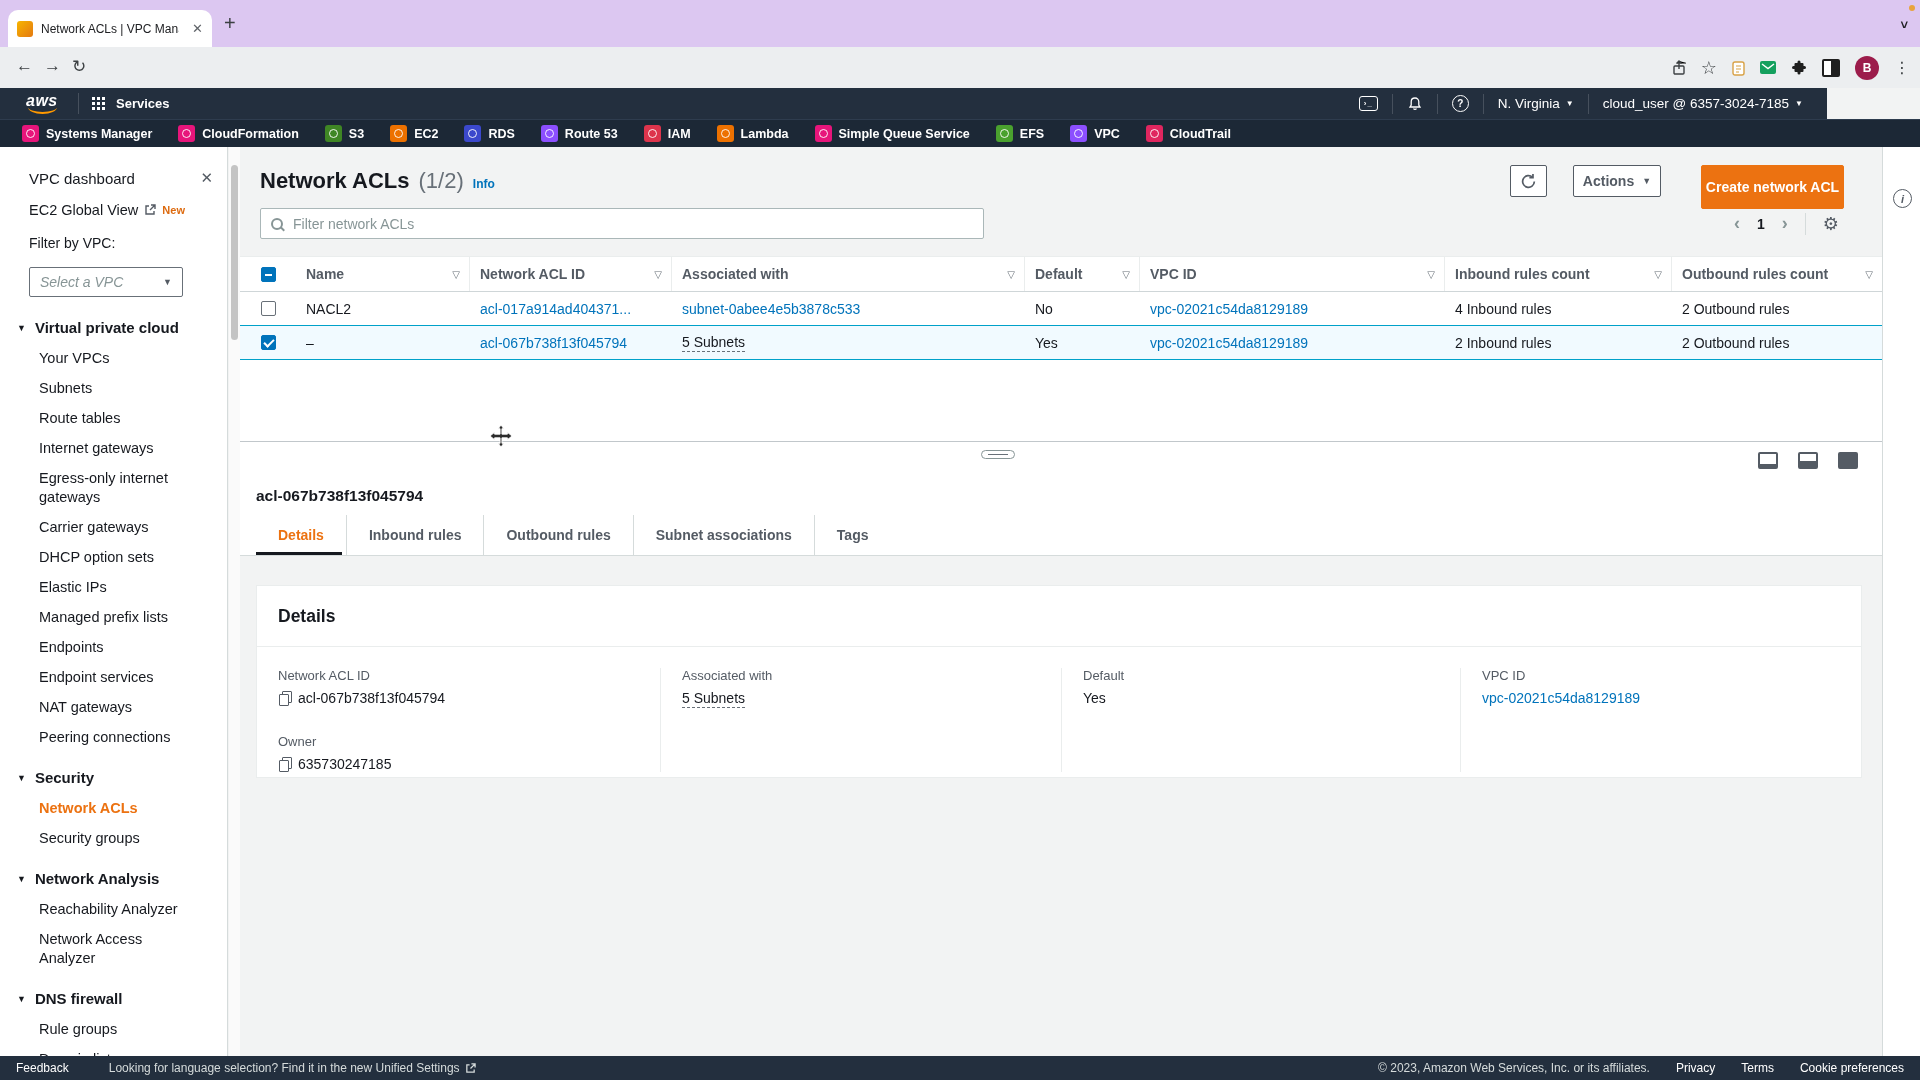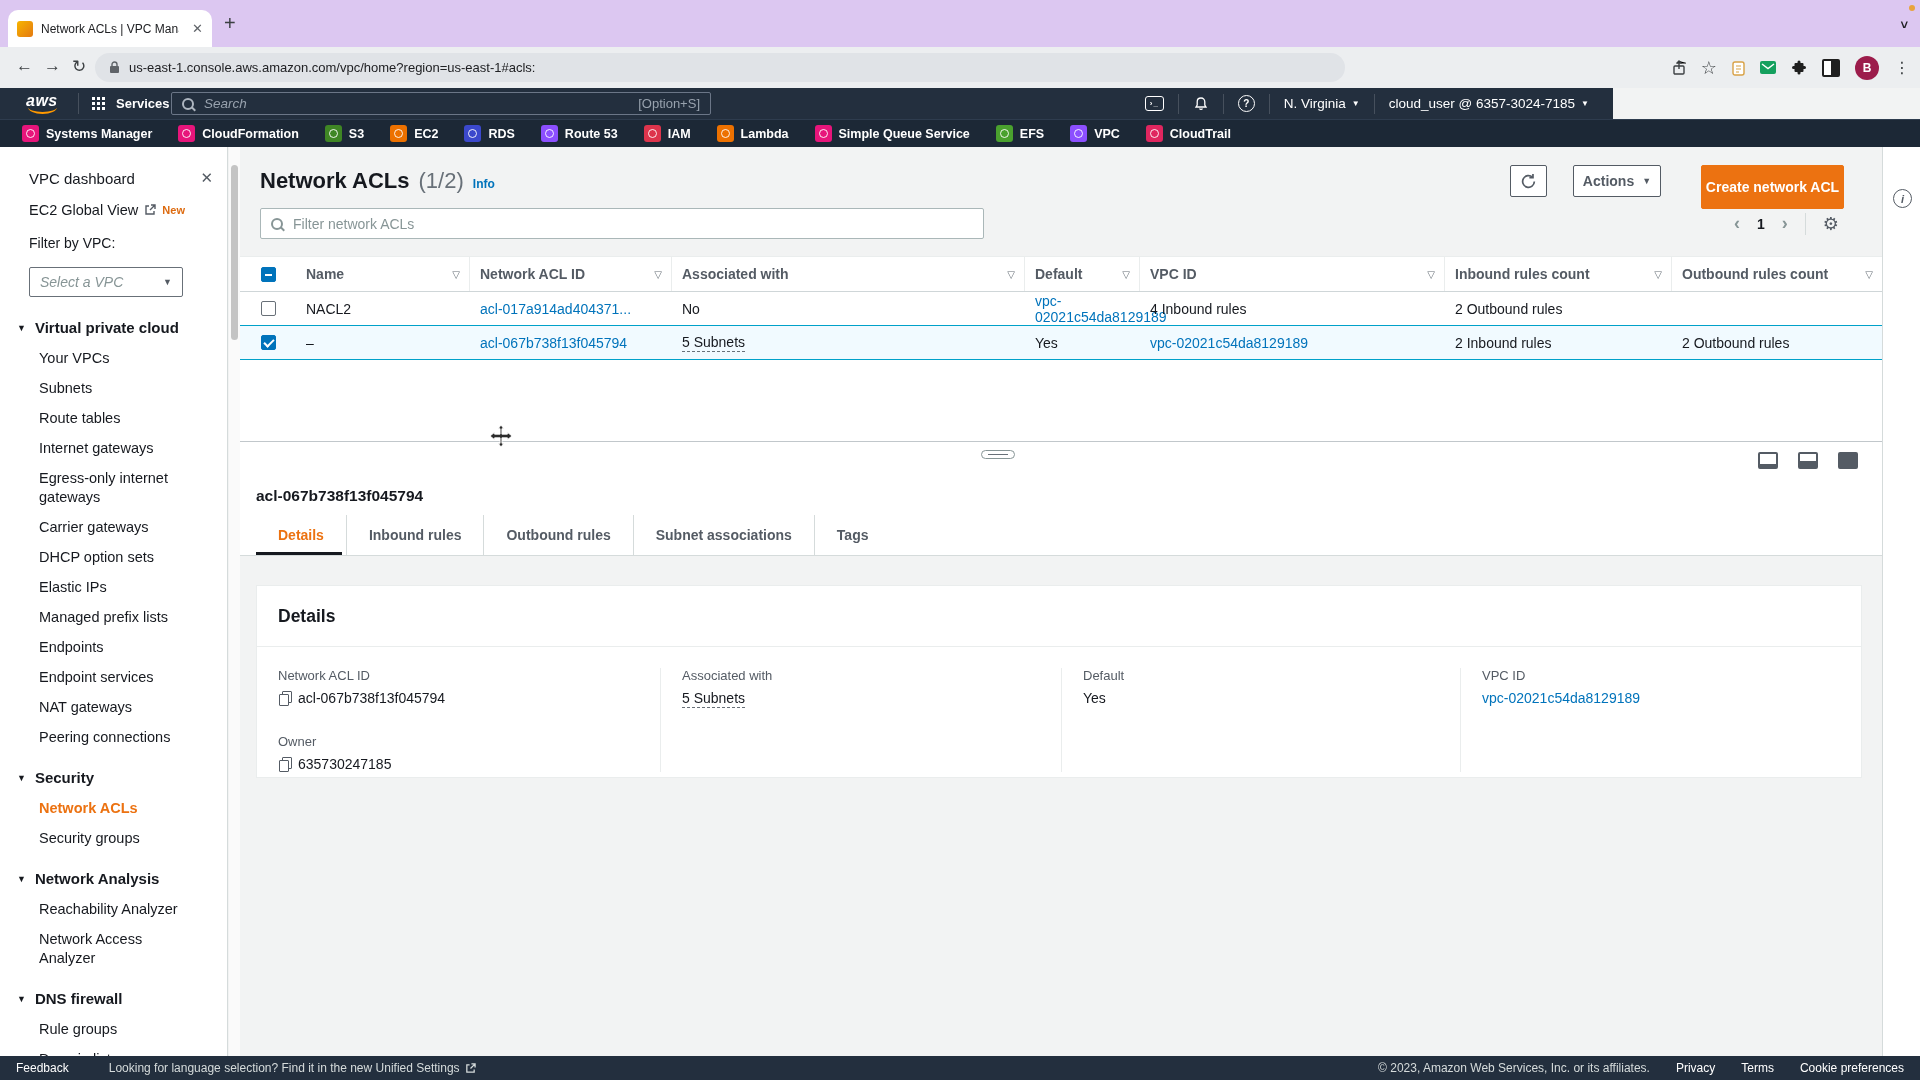--- a/index.html
+++ b/index.html
@@ -24,21 +24,21 @@
   .url-text{font-size:13px;color:#202124;margin-left:9px;}
   .tb-right{position:absolute;right:10px;top:0;height:41px;display:flex;align-items:center;gap:15px;}
   .star{font-size:18px;color:#3c4043;}
   .bwbox{width:14px;height:14px;border:2px solid #1f1f1f;border-radius:2px;
          background:linear-gradient(90deg,#fff 0 50%,#1f1f1f 50% 100%);}
   .avatar{width:24px;height:24px;border-radius:50%;background:#9c1c4b;color:#fff;font-size:12px;
           font-weight:bold;display:flex;align-items:center;justify-content:center;}
   .kebab{font-size:16px;color:#3c4043;letter-spacing:0;}
 
   
-  #awsnav{position:absolute;left:0;top:88px;width:1613px;height:31px;background:#232f3e;color:#fff;}
+  #awsnav{position:absolute;left:0;top:88px;width:1827px;height:31px;background:#232f3e;color:#fff;}
   .aws-logo{position:absolute;left:26px;top:4px;font-size:16px;font-weight:bold;font-style:italic;letter-spacing:.5px;}
   .aws-logo::after{content:'';position:absolute;left:2px;right:1px;bottom:-4px;height:6px;
        border:solid #ff9900;border-width:0 0 2px 0;border-radius:0 0 60% 60%/0 0 100% 100%;}
   .nav-div{position:absolute;left:78px;top:5px;width:1px;height:21px;background:#46505d;}
   .services{position:absolute;left:92px;top:0;height:31px;display:flex;align-items:center;gap:11px;}
   .grid9{width:13px;height:13px;position:relative;}
   .grid9 i{position:absolute;left:0;top:0;width:3px;height:3px;background:#fff;
       box-shadow:5px 0 #fff,10px 0 #fff,0 5px #fff,5px 5px #fff,10px 5px #fff,0 10px #fff,5px 10px #fff,10px 10px #fff;}
   .services span{font-size:13px;font-weight:bold;}
   .nav-search{position:absolute;left:171px;top:4px;width:540px;height:23px;border:1px solid #6b7687;border-radius:2px;
@@ -187,27 +187,20 @@
   </div>
   <span class="newtab">+</span>
   <span class="strip-chevron">˅</span>
   <span class="update-dot"></span>
 </div>
 
 <div id="toolbar">
   <span class="nav-btn" style="left:16px">←</span>
   <span class="nav-btn" style="left:44px">→</span>
   <span class="nav-btn" style="left:72px">↻</span>
-  <div class="omnibox">
-    <svg width="11" height="13">
-        <rect x="1" y="5" width="9" height="7" rx="1" fill="#5f6368"></rect>
-        <path d="M3 5V3.5a2.5 2.5 0 0 1 5 0V5" stroke="#5f6368" stroke-width="1.4" fill="none"></path>
-      </svg>
-    <span class="url-text">us-east-1.console.aws.amazon.com/vpc/home?region=us-east-1#acls:</span>
-  </div>
   <div class="tb-right">
     <svg width="14" height="16">
         <rect x="2" y="6" width="10" height="8" rx="1" fill="none" stroke="#3c4043" stroke-width="1.4"></rect>
         <path d="M7 1v8M4.5 3.5L7 1l9.5 2.5" stroke="none"></path>
         <path d="M7 1v8M4.5 3.5L7 1l2.5 2.5" stroke="#3c4043" stroke-width="1.4" fill="none"></path>
       </svg>
     <span class="star">☆</span>
     <svg width="13" height="16">
         <rect x="1" y="2" width="11" height="13" rx="2" fill="#fff" stroke="#d8a145" stroke-width="1.4"></rect>
         <path d="M4 6h5M4 9h5M4 12h3" stroke="#d8a145" stroke-width="1.2"></path>
@@ -226,25 +219,20 @@
 </div>
 
 <div id="awsnav">
   <span class="aws-logo">aws</span>
   <span class="nav-div"></span>
   <div class="services">
     <span class="grid9">
         <i></i>
       </span>
     <span>Services</span>
-  </div>
-  <div class="nav-search">
-    <span class="mag"></span>
-    <span class="search-ph">Search</span>
-    <span class="search-sc">[Option+S]</span>
   </div>
   <div class="nav-right">
     <span class="nav-item">
         <span class="cs-ic">›_</span>
       </span>
     <span class="nav-item">
       <svg width="16" height="16">
           <path d="M8 2c-2.4 0-3.8 1.7-3.8 3.8V9L3 11h10l-1.2-2V5.8C11.8 3.7 10.4 2 8 2z" fill="none" stroke="#fff" stroke-width="1.3"></path>
           <path d="M6.6 12.5a1.5 1.5 0 0 0 2.8 0" fill="none" stroke="#fff" stroke-width="1.3"></path>
         </svg>
@@ -451,20 +439,23 @@
         </div>
     </div>
     <div class="trow row0">
       <div class="td cbc">
           <span class="cb"></span>
         </div>
       <div class="td">NACL2</div>
       <div class="td">
           <span class="lk">acl-017a914ad404371...</span>
         </div>
+      <div class="td">
+          <span class="lk">subnet-0abee4e5b3878c533</span>
+        </div>
       <div class="td">No</div>
       <div class="td">
           <span class="lk">vpc-02021c54da8129189</span>
         </div>
       <div class="td">4 Inbound rules</div>
       <div class="td">2 Outbound rules</div>
     </div>
     <div class="trow row1">
       <div class="td cbc">
           <span class="cb chk"></span>

